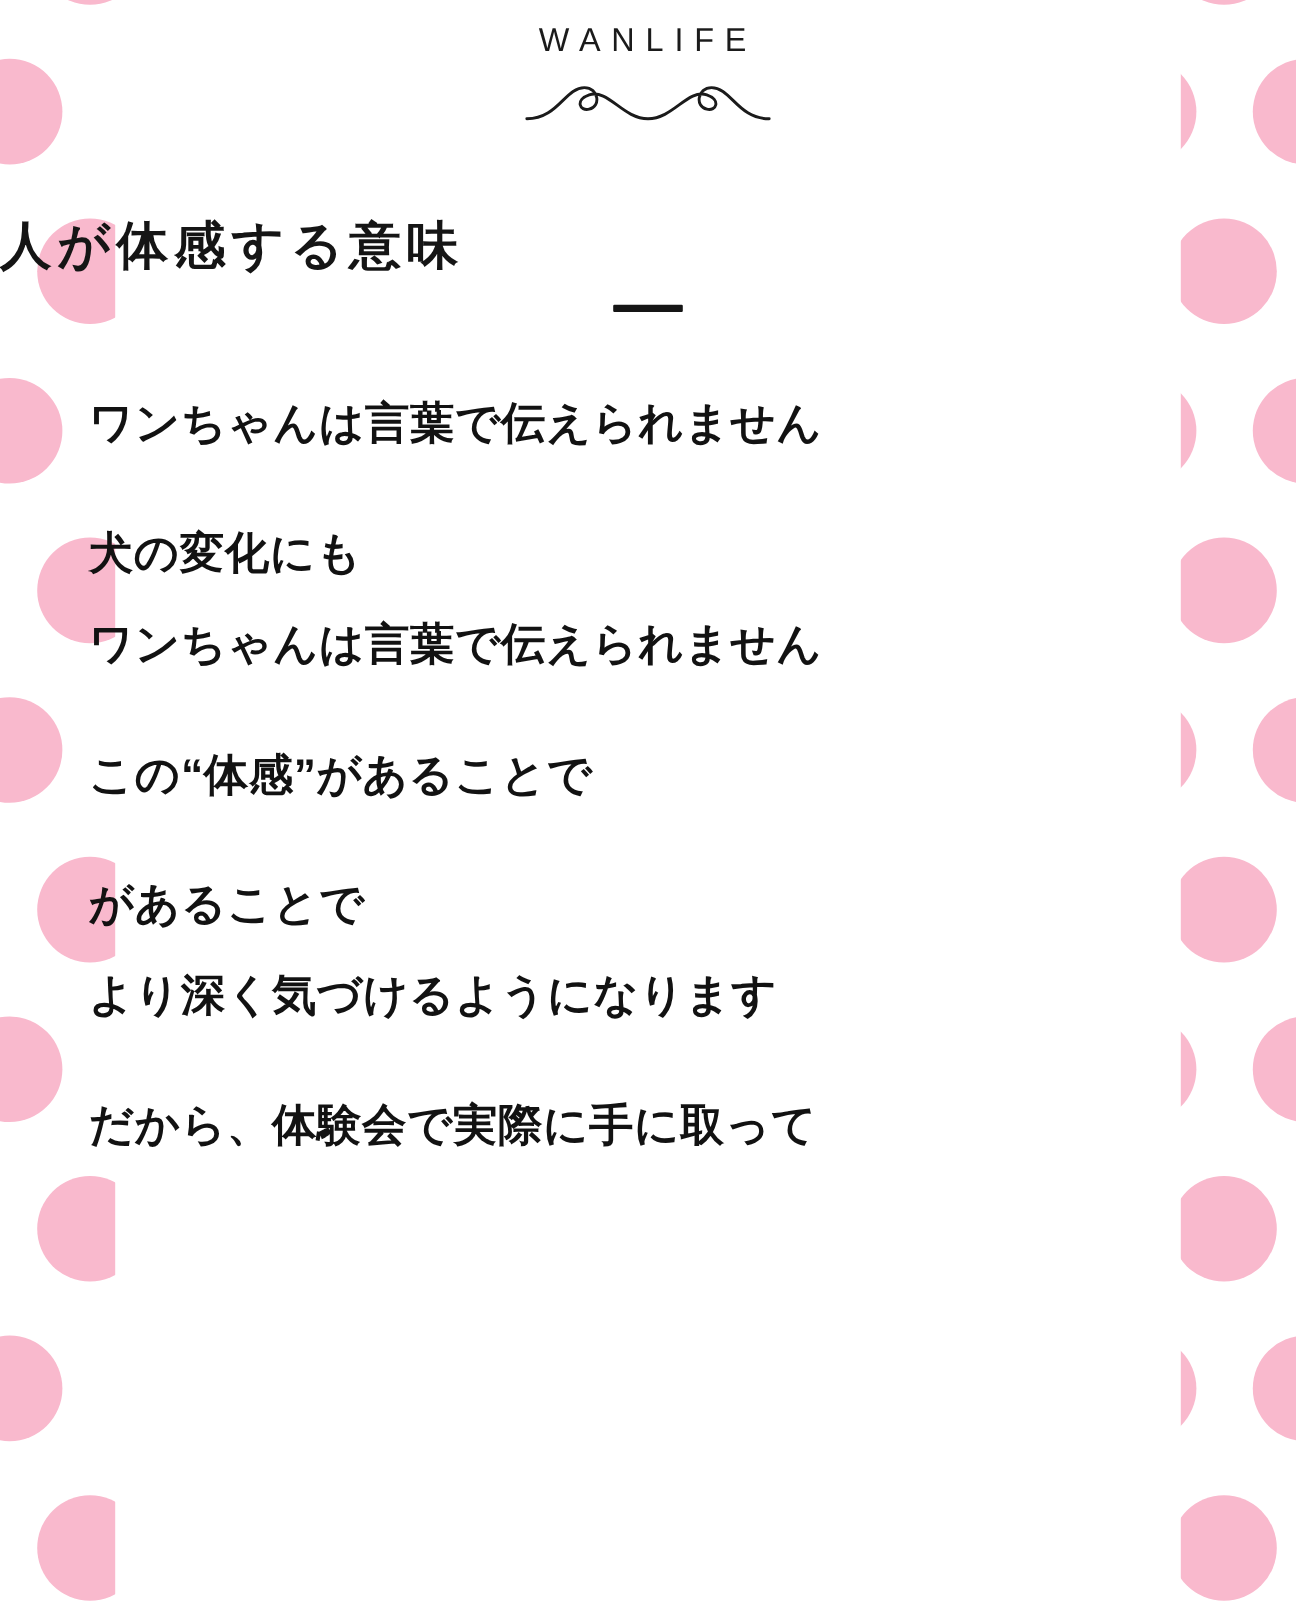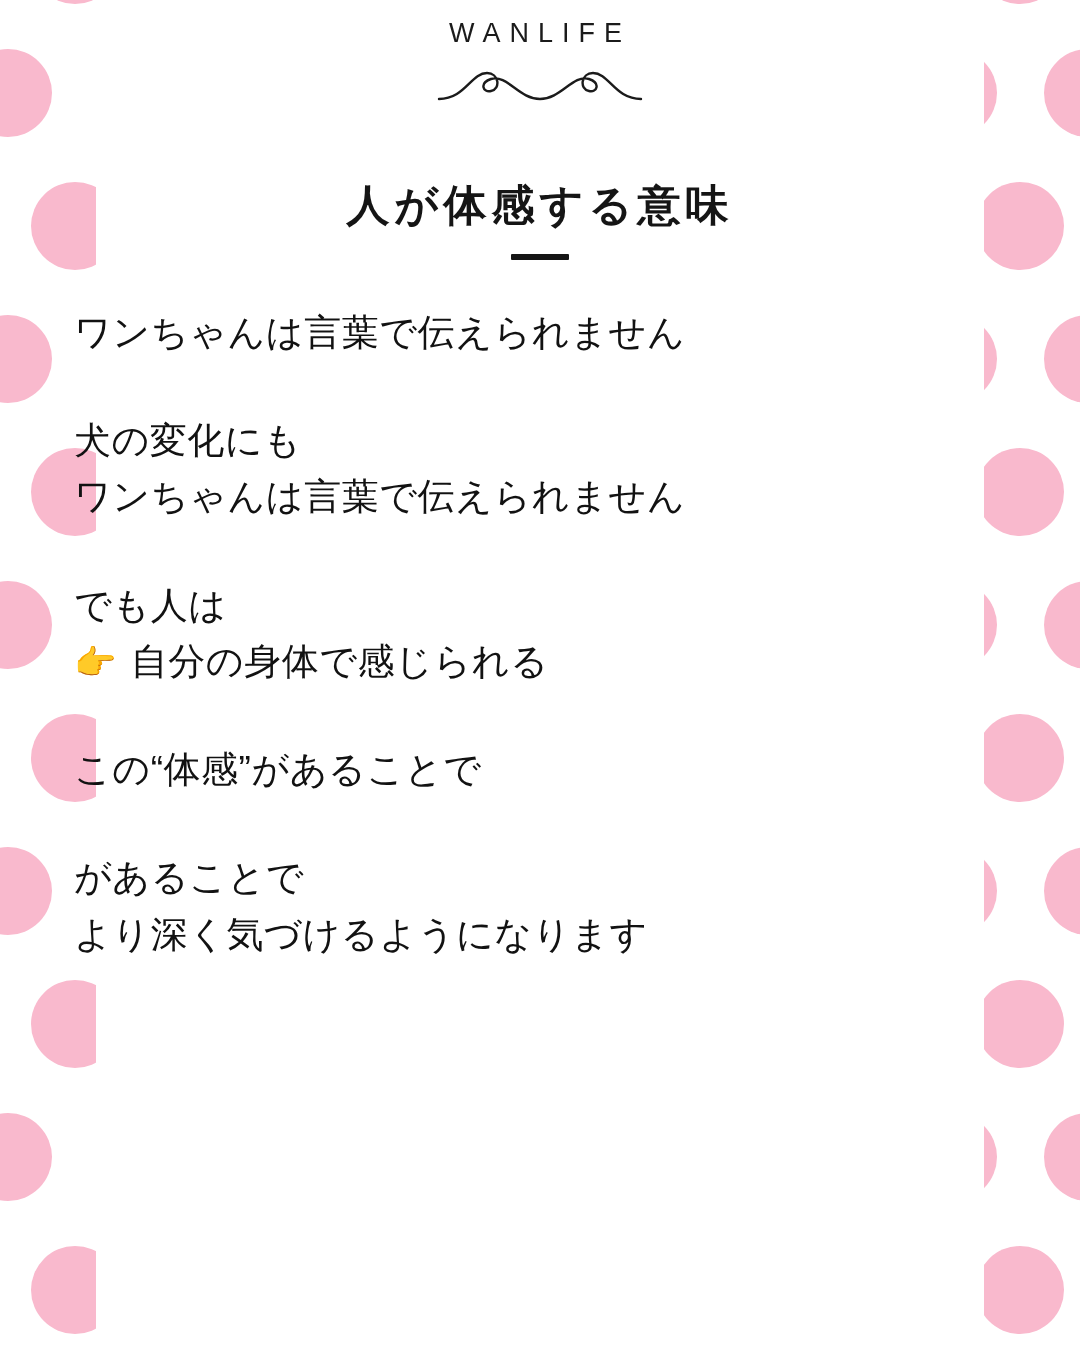--- a/index.html
+++ b/index.html
@@ -61,21 +61,21 @@
     margin: 6px auto 0 auto;
   }
 
   
   #title-block {
     position: absolute;
     z-index: 3;
     left: 0;
     top: 180px;
     width: 1080px;
-    text-align: center;
+    text-align: left;
   }
   #page-title {
     font-size: 43px;
     font-weight: 700;
     letter-spacing: 5px;
     color: #151515;
     margin: 0;
     line-height: 1.2;
   }
   #title-rule {
@@ -93,25 +93,26 @@
     left: 74px;
     top: 305px;
     width: 940px;
   }
   .para {
     margin: 0 0 52px 0;
   }
   .para:last-child { margin-bottom: 0; }
   .line {
     font-size: 37px;
-    font-weight: 400;
+    font-weight: 700;
     color: #121212;
     line-height: 1.52;
     letter-spacing: 0.5px;
     white-space: nowrap;
+    margin-top: 20px;
   }
   .line.with-icon {
     display: flex;
     align-items: center;
     gap: 14px;
   }
   .point-icon {
     font-size: 34px;
     line-height: 1;
     color: #f7c948;
@@ -233,28 +234,22 @@
 
 <div id="body-copy">
     <div class="para">
       <div class="line">ワンちゃんは言葉で伝えられません</div>
     </div>
     <div class="para">
       <div class="line">犬の変化にも</div>
       <div class="line">ワンちゃんは言葉で伝えられません</div>
     </div>
     <div class="para">
-      <div class="line">でも人は</div>
-      <div class="line with-icon">
-        <span class="point-icon">👉</span>
-        <span>自分の身体で感じられる</span>
-      </div>
-    </div>
-    <div class="para">
       <div class="line">この“体感”があることで</div>
     </div>
     <div class="para">
       <div class="line">があることで</div>
       <div class="line">より深く気づけるようになります</div>
     </div>
     <div class="para">
+      <div class="line">だから、体験会で実際に手に取って</div>
     </div>
   </div>
 
 </body></html>

